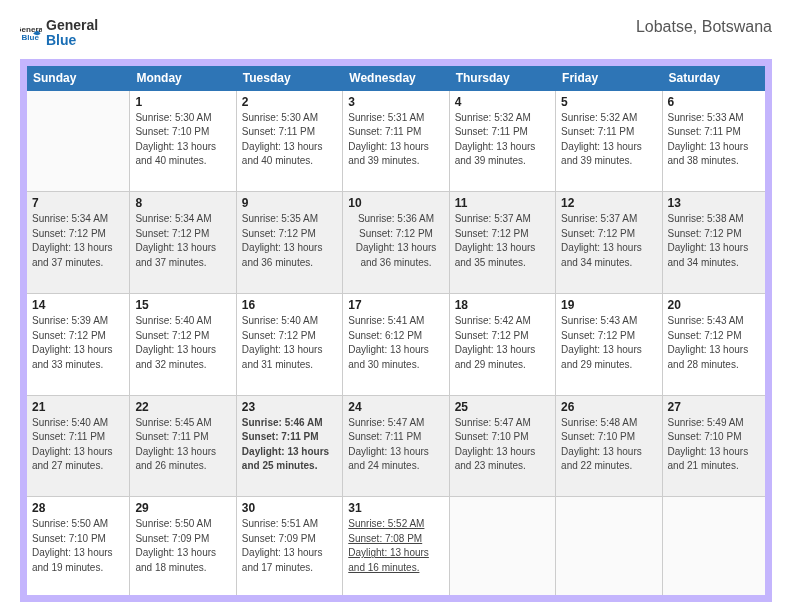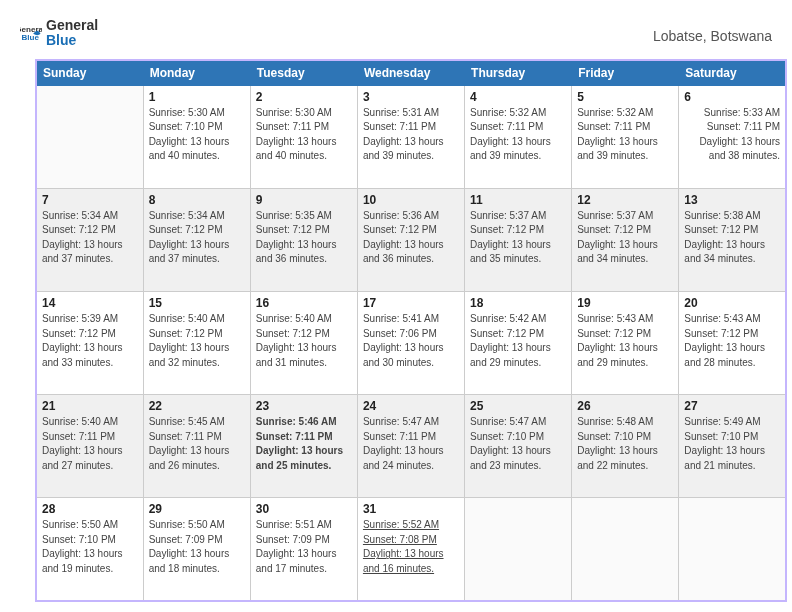--- a/index.html
+++ b/index.html
@@ -35,31 +35,30 @@
     .title-block {
       text-align: right;
     }
     .month-title {
       font-size: 32px;
       font-weight: 300;
       color: #222;
       line-height: 1.1;
     }
     .subtitle {
-      font-size: 14px;
+      font-size: 16px;
       color: #555;
-      margin-top: 10px;
+      margin-top: 0;
     }
     .calendar {
-      border: 2px solid #c4b5fd;
+      border: 7px solid #c4b5fd;
       border-collapse: collapse;
       width: 100%;
       flex: 1;
       table-layout: fixed;
-      margin-left: 15px;
     }
     .calendar th {
       background-color: #2e75b6;
       color: #fff;
       font-size: 12px;
       font-weight: 600;
       padding: 5px 6px;
       text-align: left;
       border: 1px solid #2e75b6;
     }
@@ -158,21 +157,21 @@
           </td>
           <td>
             <div class="day-number">5</div>
             <div class="day-info" style="white-space: pre-line;">Sunrise: 5:32 AM
 Sunset: 7:11 PM
 Daylight: 13 hours
 and 39 minutes.</div>
           </td>
           <td>
             <div class="day-number">6</div>
-            <div class="day-info" style="white-space: pre-line; text-align: right;">Sunrise: 5:33 AM
+            <div class="day-info" style="white-space: pre-line;">Sunrise: 5:33 AM
 Sunset: 7:11 PM
 Daylight: 13 hours
 and 38 minutes.</div>
           </td>
         </tr>
         <tr class="row-shaded">
           <td>
             <div class="day-number">7</div>
             <div class="day-info" style="white-space: pre-line;">Sunrise: 5:34 AM
 Sunset: 7:12 PM
@@ -188,21 +187,21 @@
           </td>
           <td>
             <div class="day-number">9</div>
             <div class="day-info" style="white-space: pre-line;">Sunrise: 5:35 AM
 Sunset: 7:12 PM
 Daylight: 13 hours
 and 36 minutes.</div>
           </td>
           <td>
             <div class="day-number">10</div>
-            <div class="day-info" style="white-space: pre-line;">Sunrise: 5:36 AM
+            <div class="day-info" style="white-space: pre-line; text-align: center;">Sunrise: 5:36 AM
 Sunset: 7:12 PM
 Daylight: 13 hours
 and 36 minutes.</div>
           </td>
           <td>
             <div class="day-number">11</div>
             <div class="day-info" style="white-space: pre-line;">Sunrise: 5:37 AM
 Sunset: 7:12 PM
 Daylight: 13 hours
 and 35 minutes.</div>
@@ -240,21 +239,21 @@
           <td>
             <div class="day-number">16</div>
             <div class="day-info" style="white-space: pre-line;">Sunrise: 5:40 AM
 Sunset: 7:12 PM
 Daylight: 13 hours
 and 31 minutes.</div>
           </td>
           <td>
             <div class="day-number">17</div>
             <div class="day-info" style="white-space: pre-line;">Sunrise: 5:41 AM
-Sunset: 7:06 PM
+Sunset: 6:12 PM
 Daylight: 13 hours
 and 30 minutes.</div>
           </td>
           <td>
             <div class="day-number">18</div>
             <div class="day-info" style="white-space: pre-line;">Sunrise: 5:42 AM
 Sunset: 7:12 PM
 Daylight: 13 hours
 and 29 minutes.</div>
           </td>

